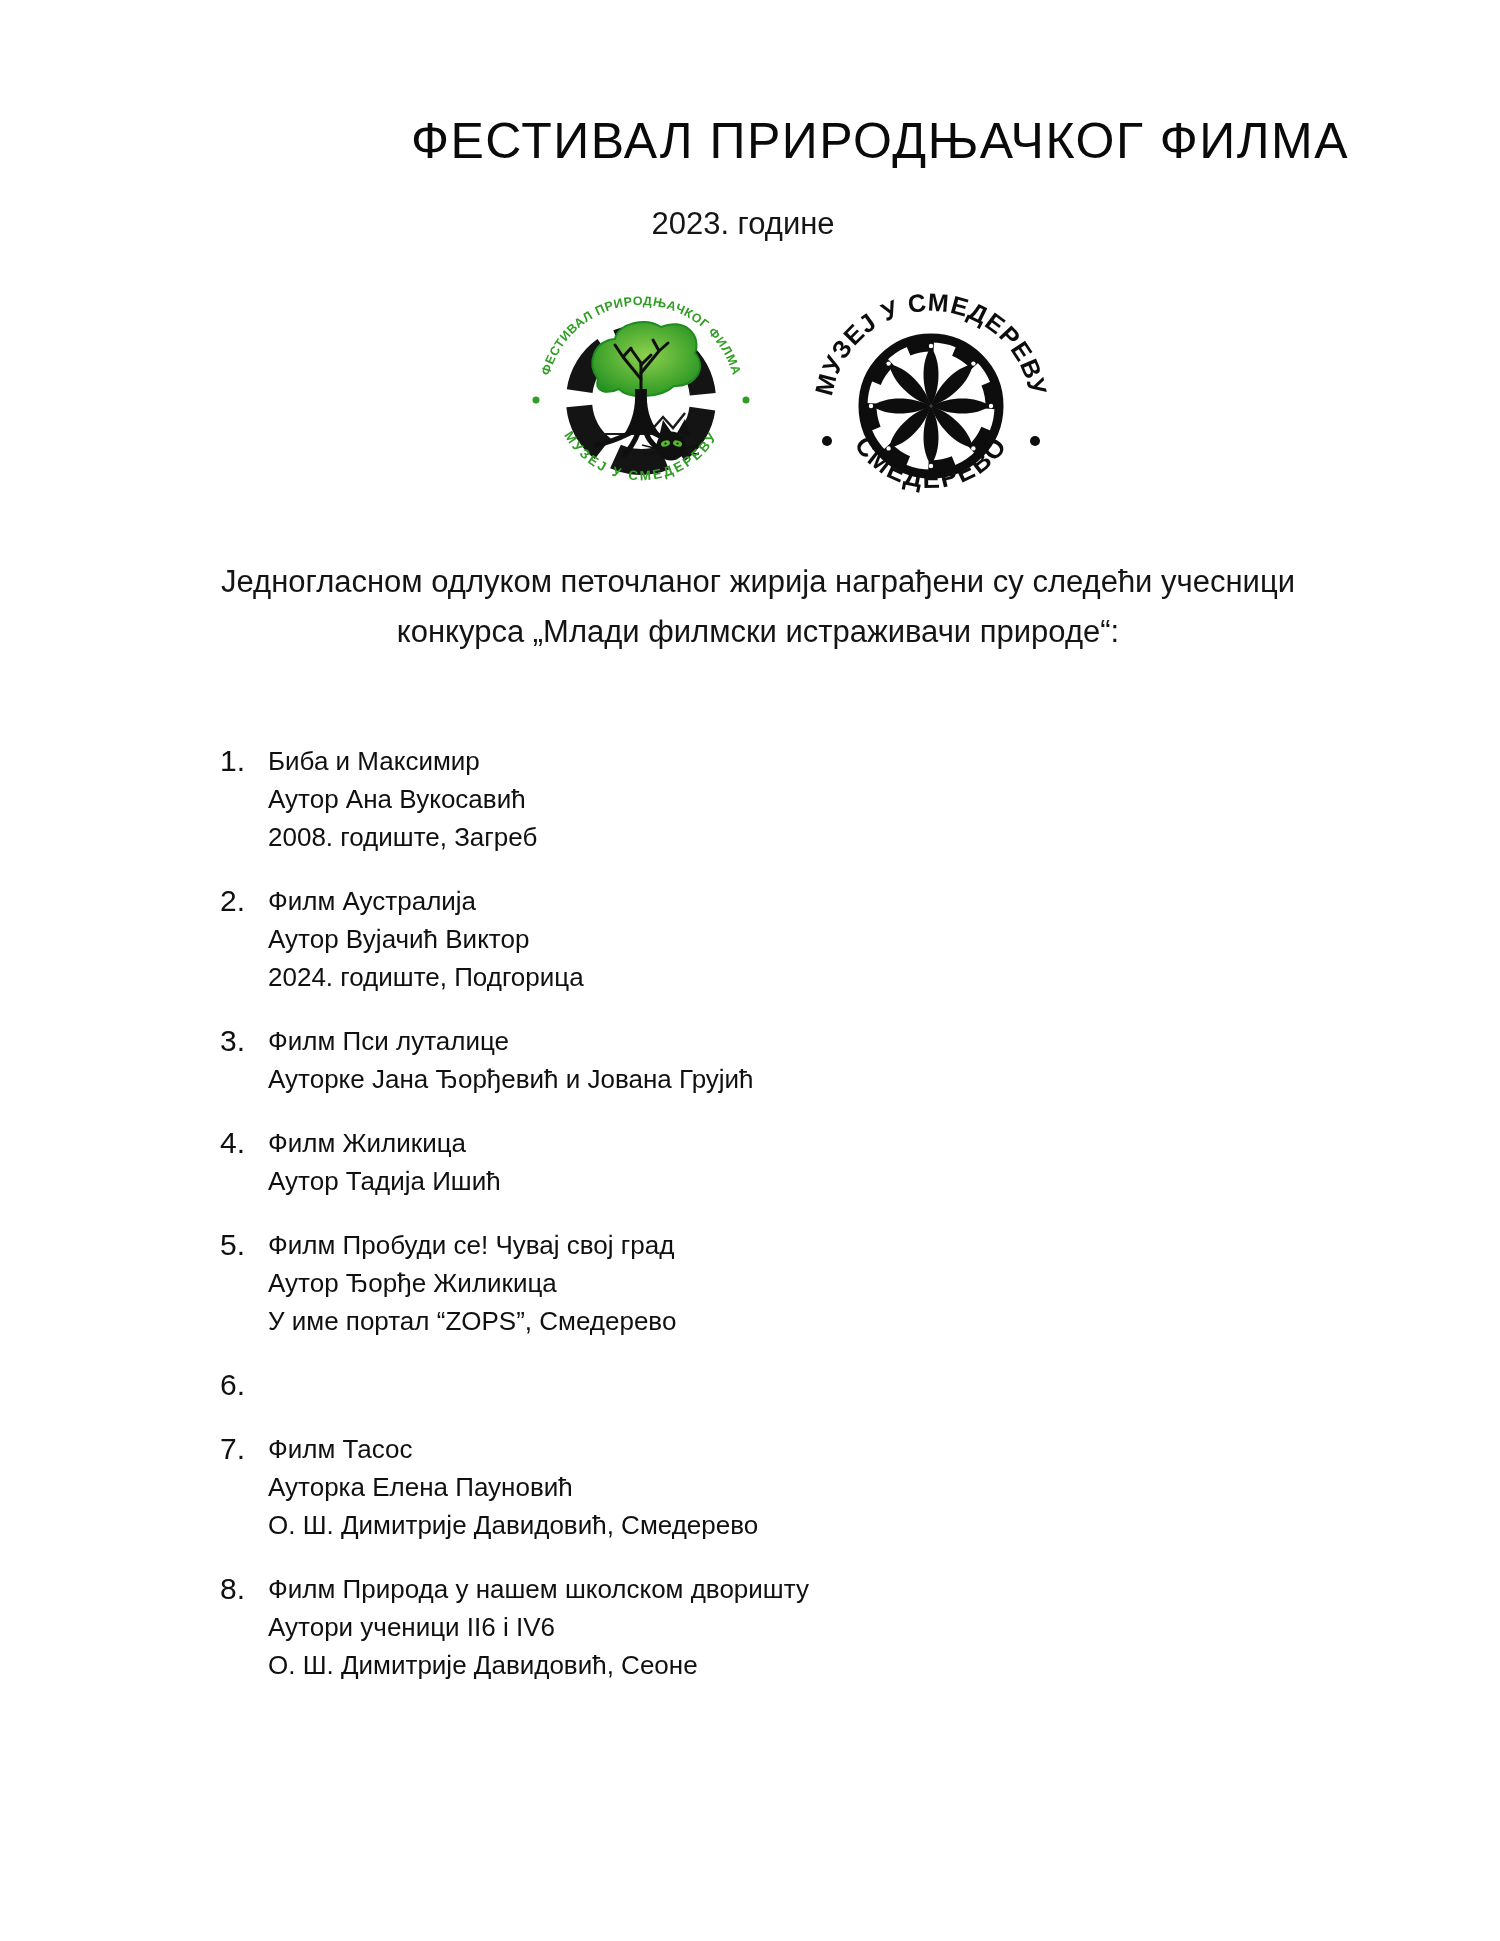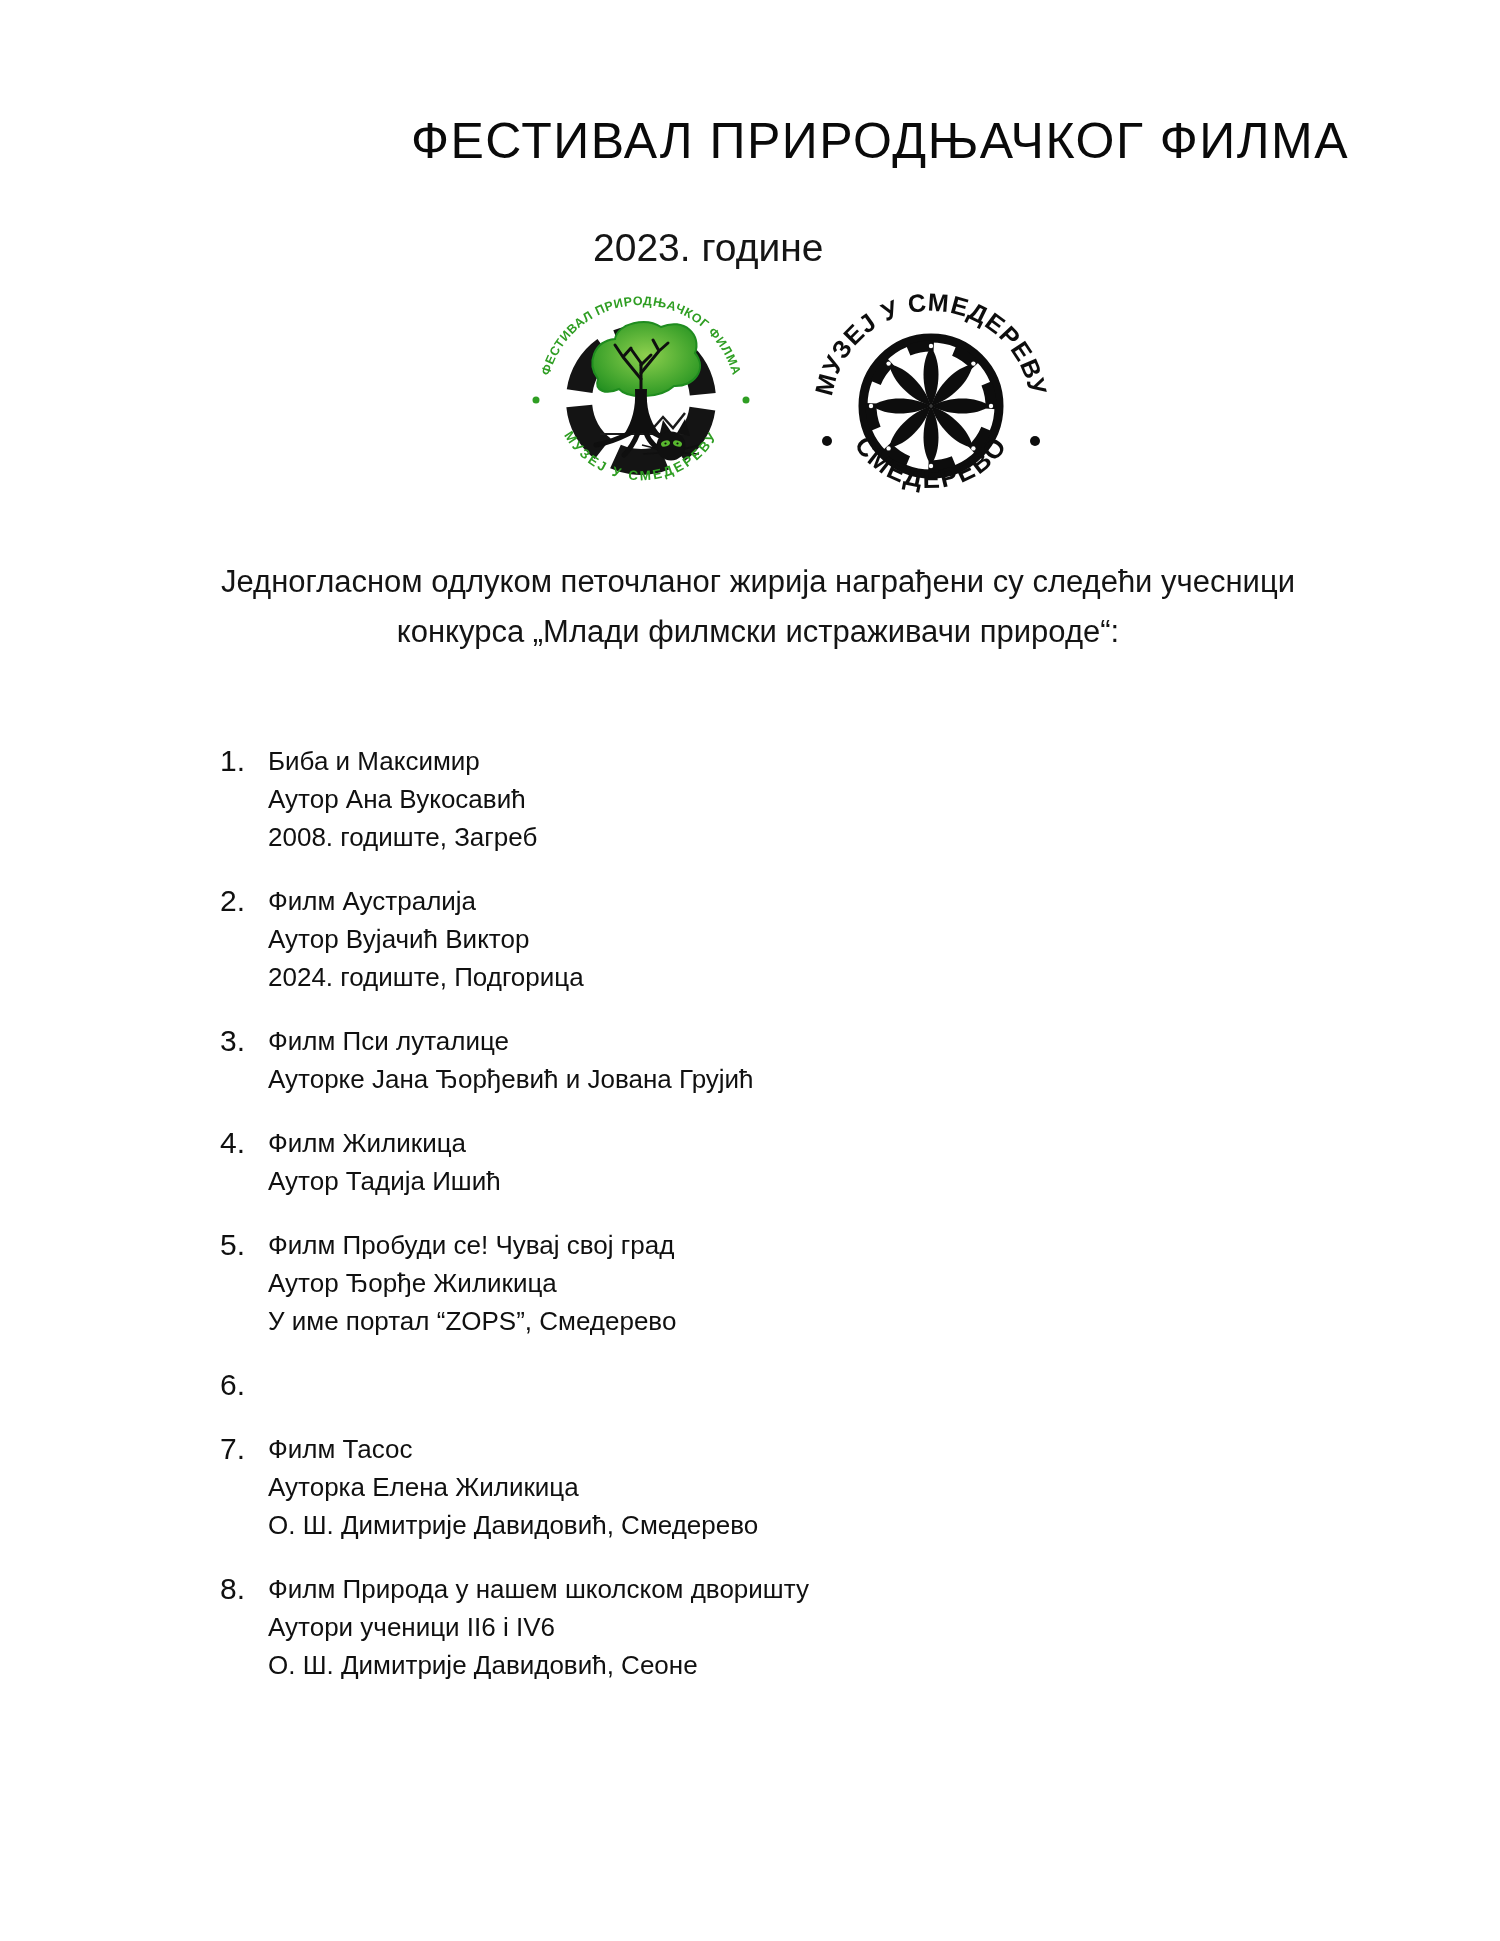--- a/index.html
+++ b/index.html
@@ -18,25 +18,24 @@
     text-align:center;
     font-size:50px;
     font-weight:400;
     letter-spacing:1.5px;
     white-space:nowrap;
     color:#0a0a0a;
   }
   .doc-subtitle {
     position:absolute;
     top:206px; left:593px; width:300px;
-    text-align:left;
-    font-size:39px;
+    text-align:center;
+    font-size:31px;
     color:#151515;
     white-space:nowrap;
-    margin-top:20px;
   }
   .logo { position:absolute; }
   .logo-festival { left:520px; top:287px; width:243px; height:226px; }
   .logo-museum   { left:815px; top:289px; width:232px; height:233px; }
   .intro {
     position:absolute;
     top:557px; left:8px; width:1500px;
     margin:0;
     text-align:center;
     font-size:31px;
@@ -227,21 +226,21 @@
     </div>
 
     <div class="entry">
       <div class="entry-num">6.</div>
     </div>
 
     <div class="entry">
       <div class="entry-num">7.</div>
       <div class="entry-lines">
         <div class="entry-line">Филм Тасос</div>
-        <div class="entry-line">Ауторка Елена Жиликица</div>
+        <div class="entry-line">Ауторка Елена Пауновић</div>
         <div class="entry-line">О. Ш. Димитрије Давидовић, Смедерево</div>
       </div>
     </div>
 
     <div class="entry">
       <div class="entry-num">8.</div>
       <div class="entry-lines">
         <div class="entry-line">Филм Природа у нашем школском дворишту</div>
         <div class="entry-line">Аутори ученици II6 i IV6</div>
         <div class="entry-line">О. Ш. Димитрије Давидовић, Сеоне</div>

